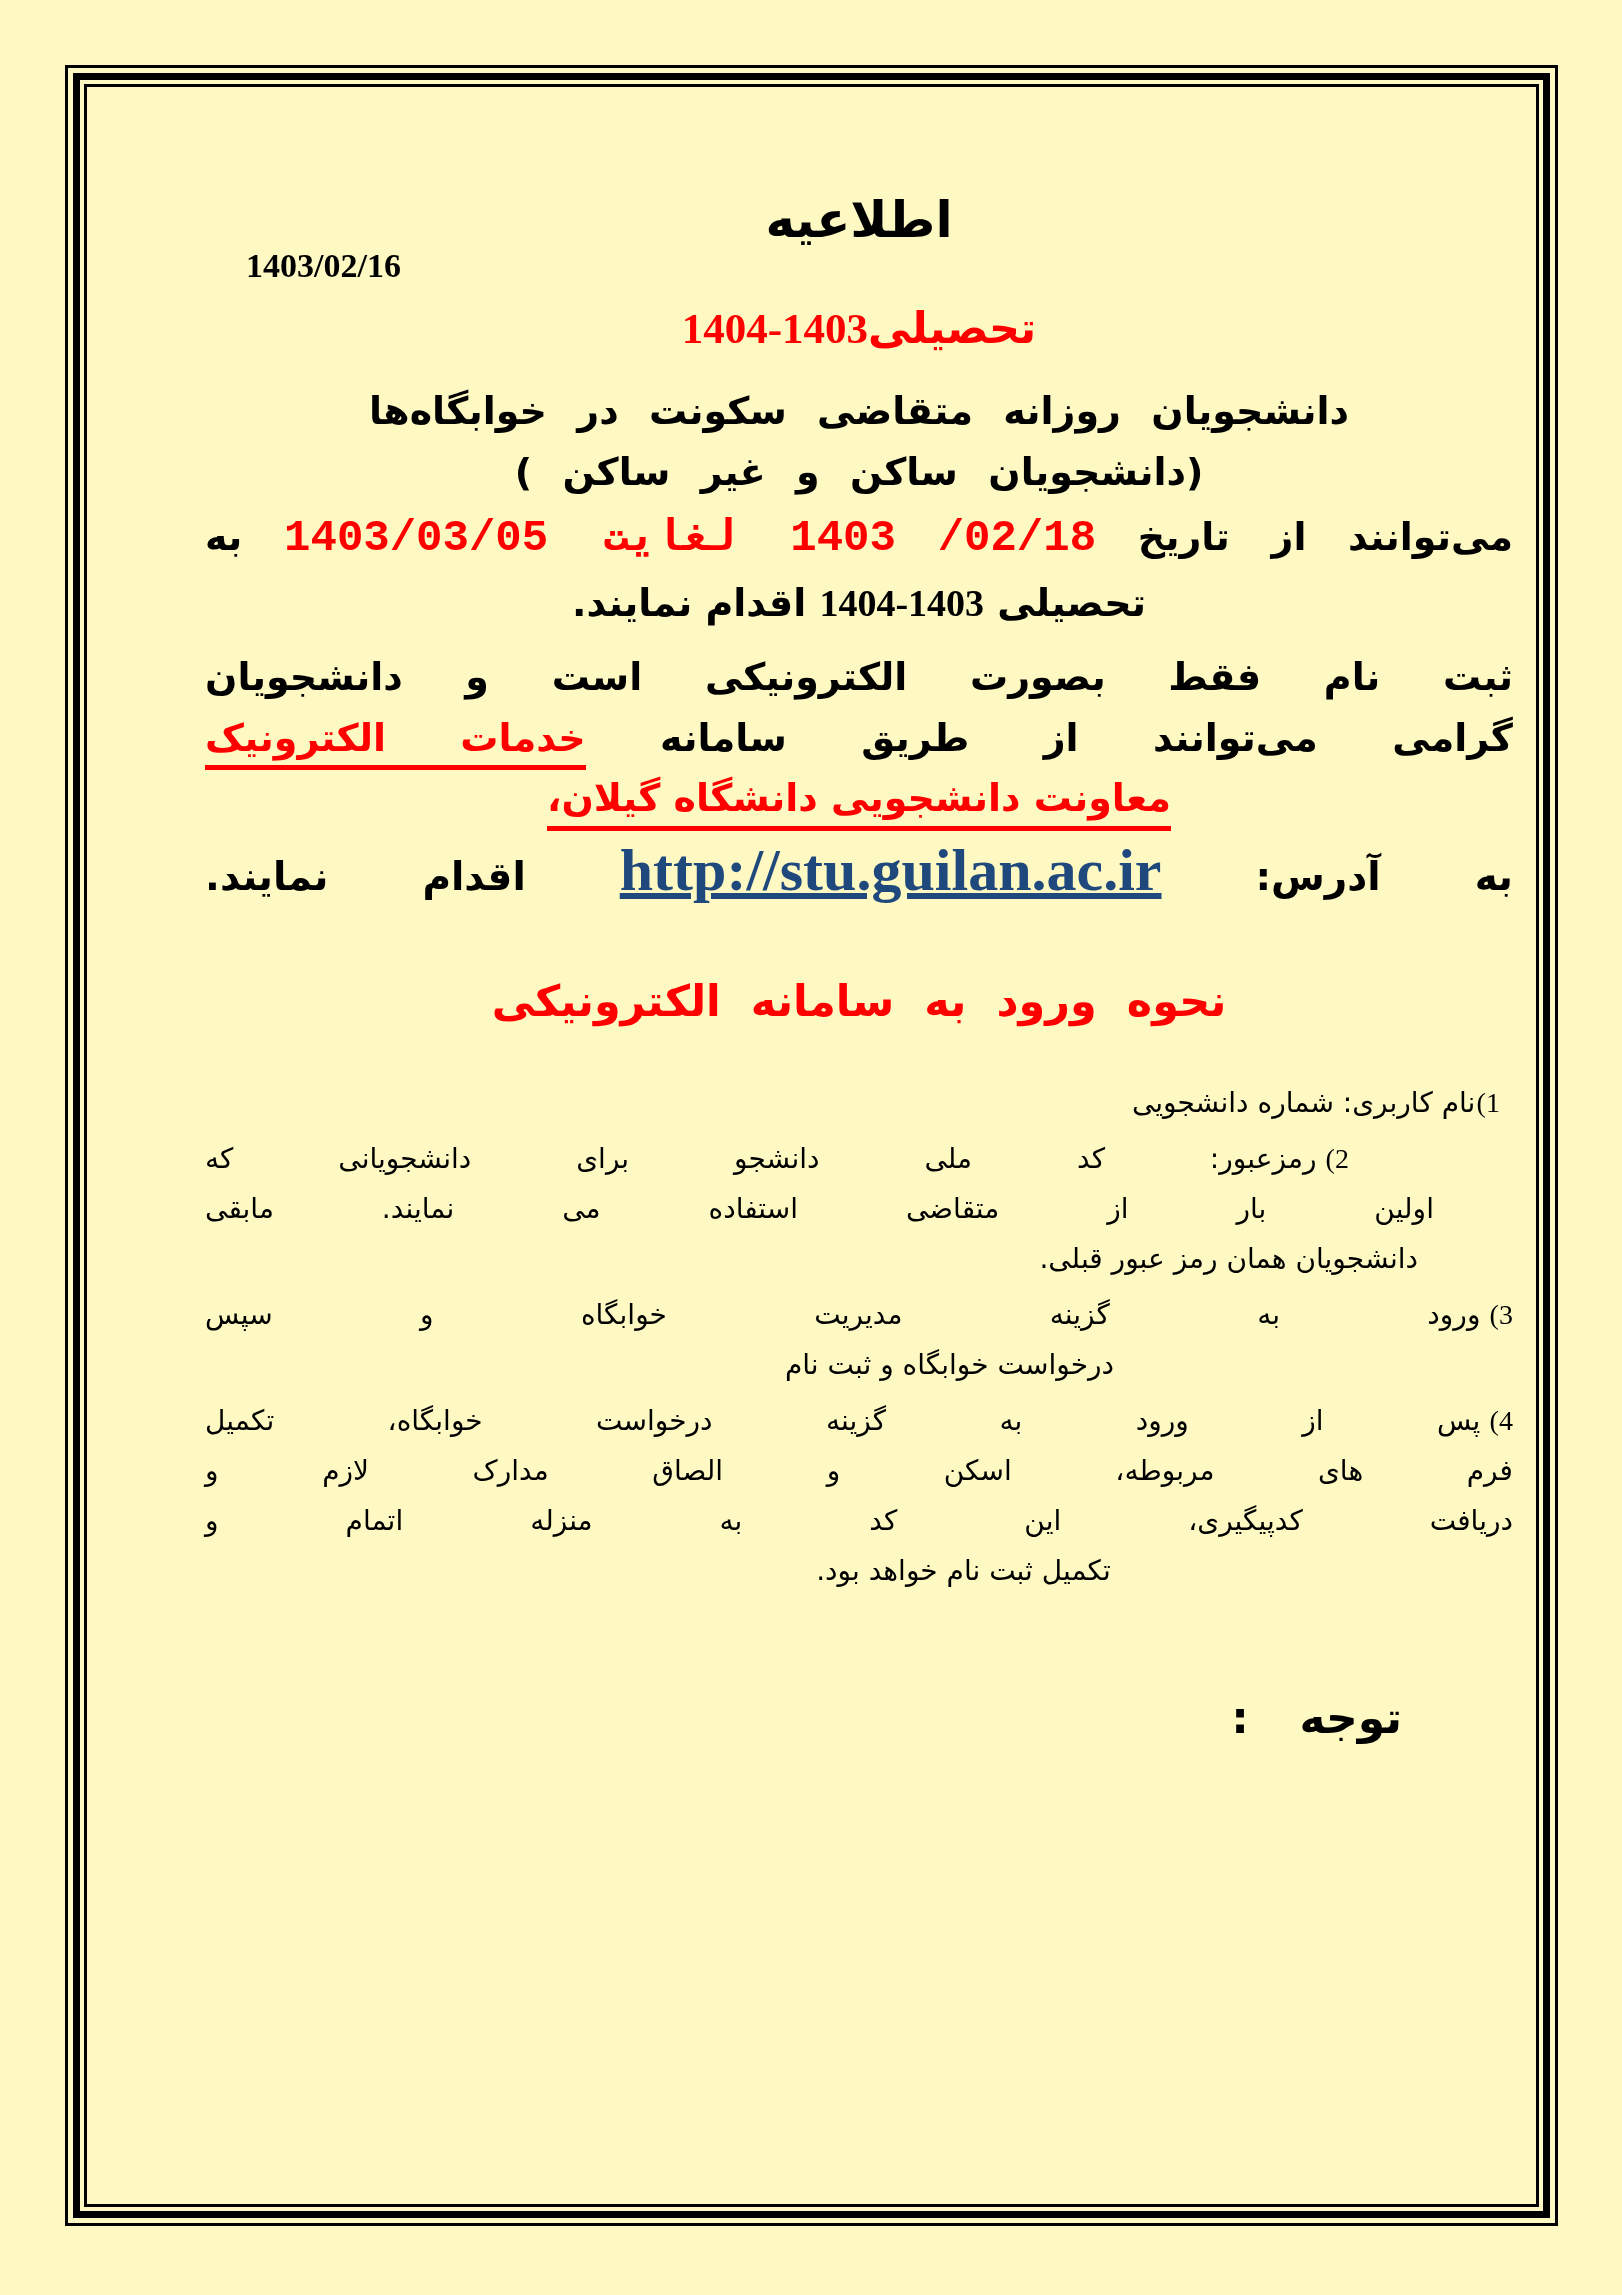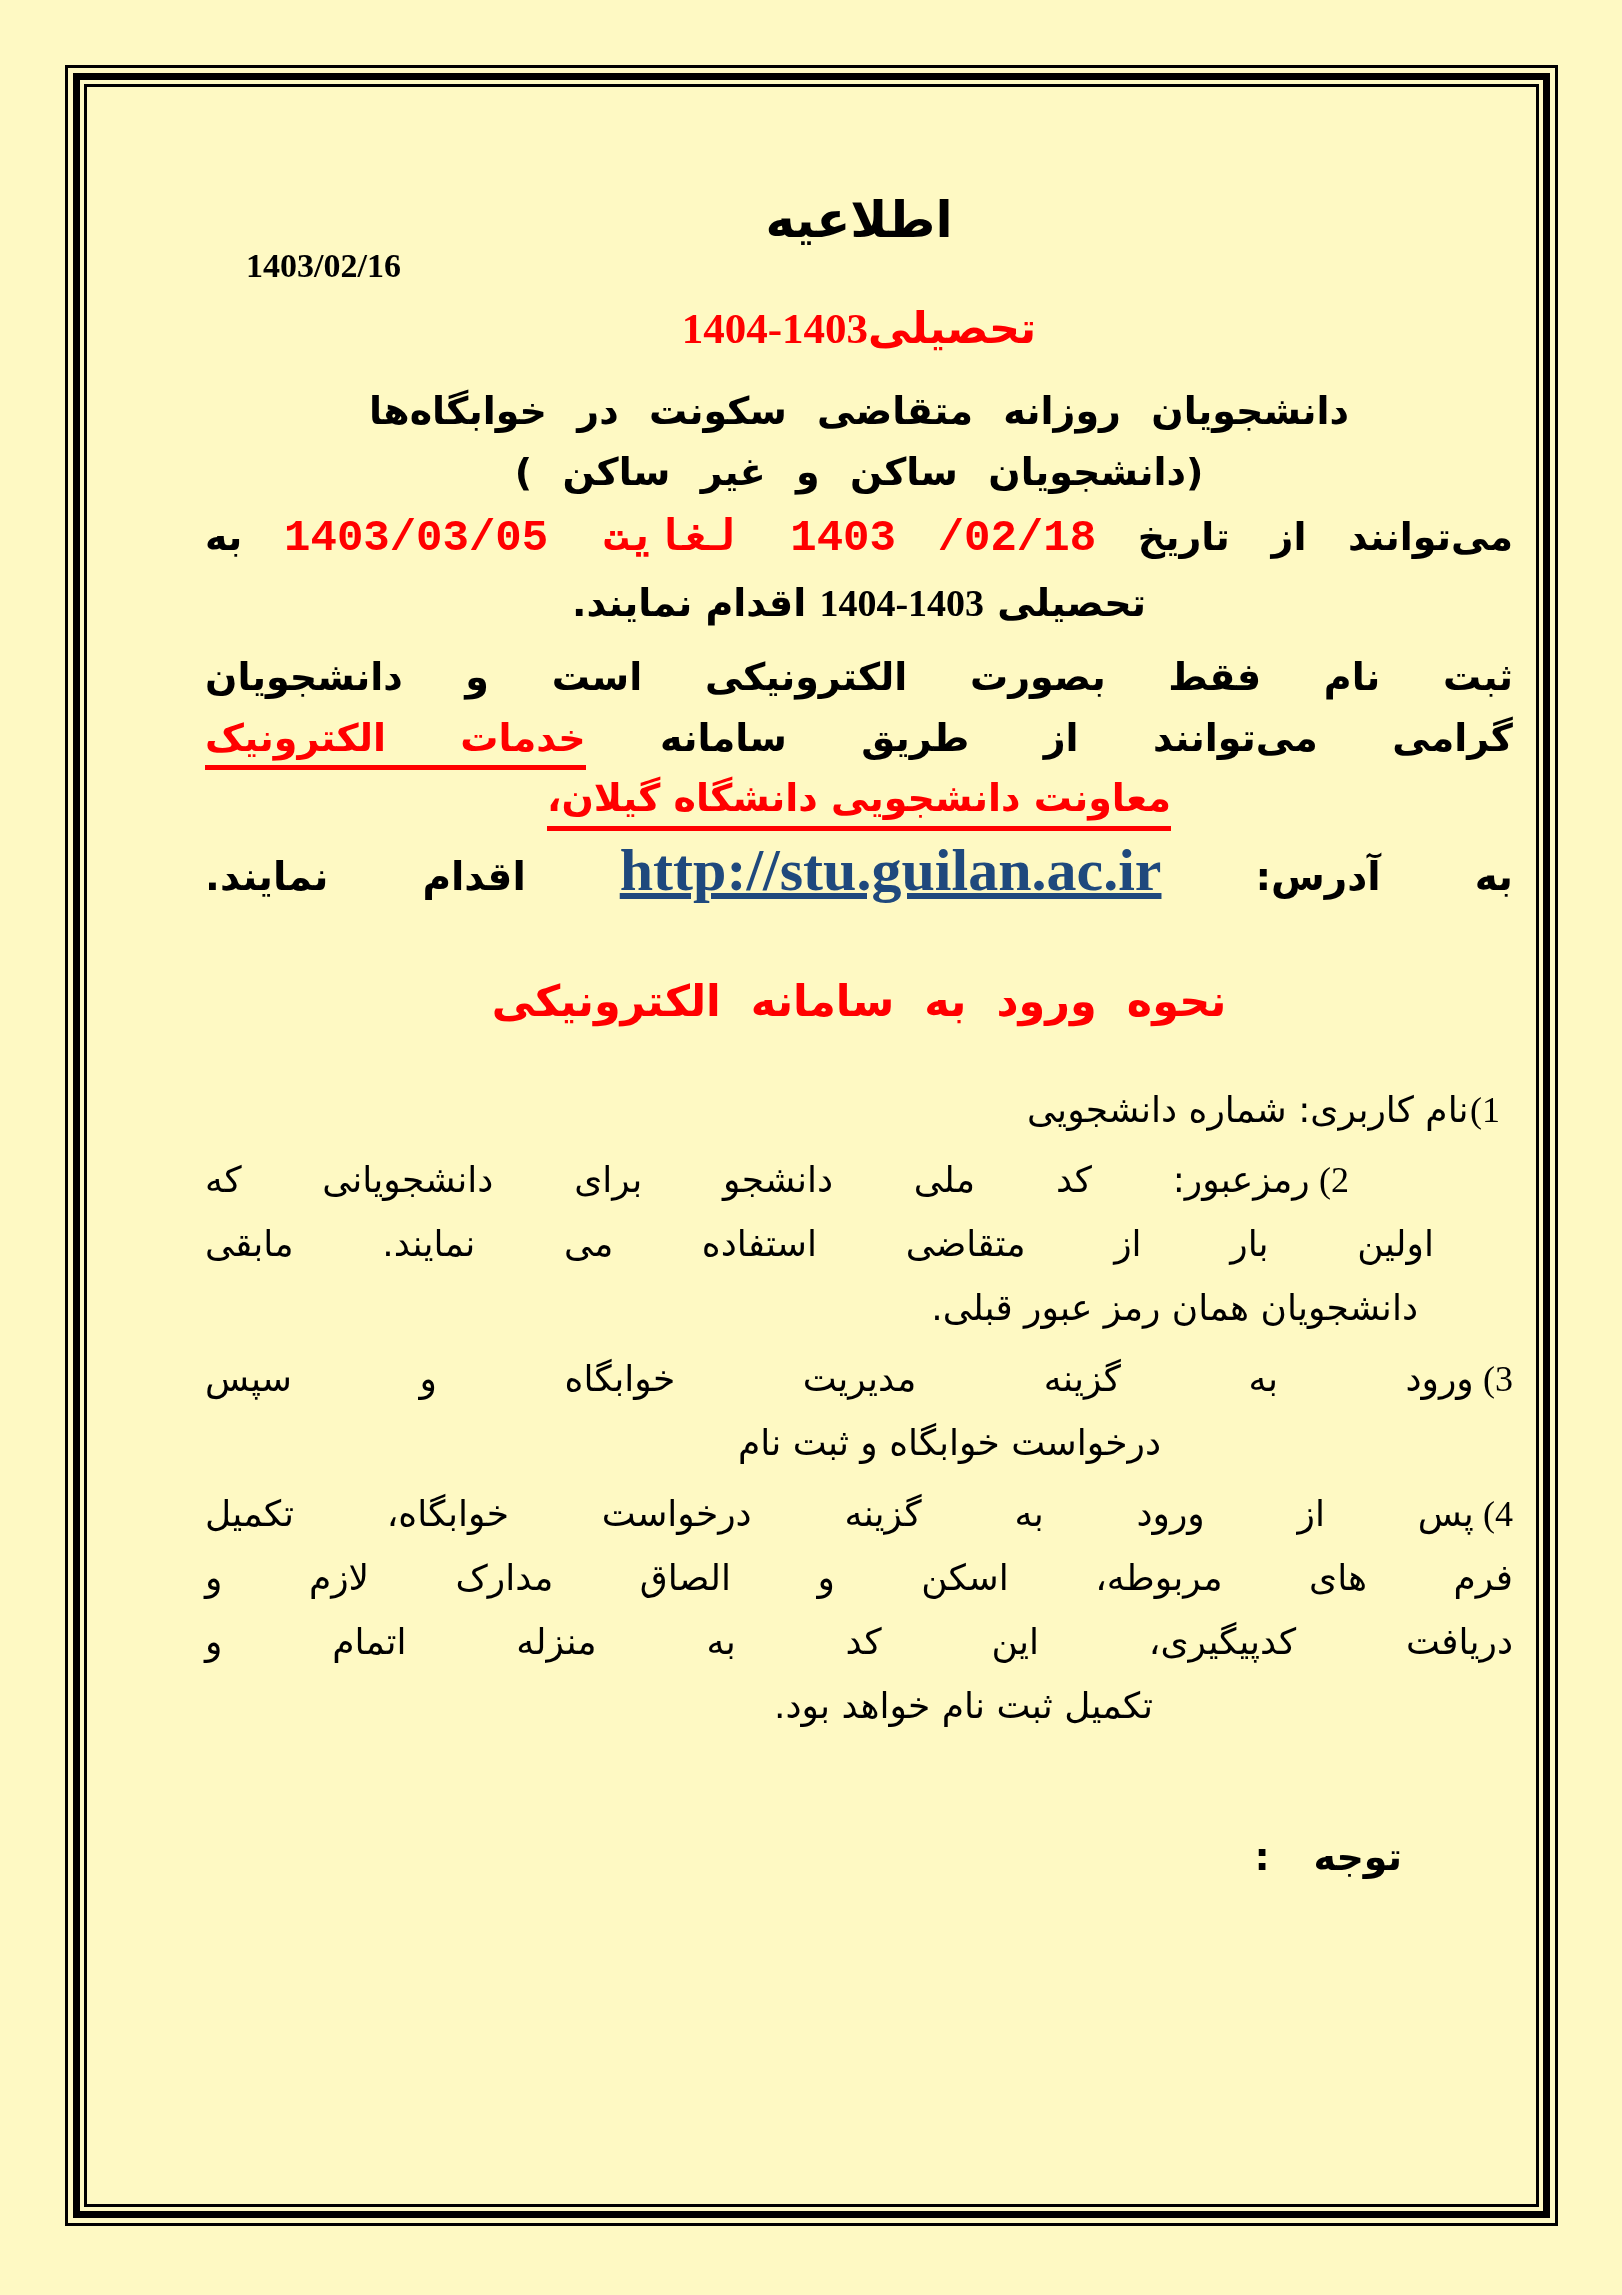--- a/index.html
+++ b/index.html
@@ -33,32 +33,32 @@
   .sn{font-family:"Liberation Serif","DejaVu Serif",serif;}
 
   .p2{margin-top:13px;}
   .addr{margin-top:6.5px;font-size:39px;font-weight:700;}
   .url{font-family:"Liberation Serif","DejaVu Serif",serif;font-size:60px;font-weight:700;
        color:#1F497D;direction:ltr;unicode-bidi:isolate;text-decoration:underline;}
 
   .sec-h{margin-top:55px;font-size:43px;font-weight:700;color:#FF0000;
          text-align:center;line-height:1.95;word-spacing:0.35em;}
 
-  .items{margin-top:34px;font-size:36px;font-weight:400;line-height:1.78;}
+  .items{margin-top:34px;font-size:28px;font-weight:400;line-height:1.78;}
   .item{margin-top:6.5px;}
   .num{font-family:"Liberation Serif","DejaVu Serif",serif;font-weight:400;margin-left:9.2px;}
   .num.tight{margin-left:1.3px;}
   .pr120{padding-right:79px;}
   .pr145{padding-right:95px;}
   .pr250{padding-right:164px;}
   .pr20{padding-right:13px;}
   .pl276{padding-left:181px;}
   .pl320{padding-left:209px;}
 
-  .note{margin-top:97px;font-size:38px;font-weight:700;text-align:right;
+  .note{margin-top:97px;font-size:44px;font-weight:700;text-align:right;
         padding-right:111px;word-spacing:0.8em;}
 </style>
 </head>
 <body>
 
 <div class="page">
   <div class="frame-outer">
     <div class="frame-mid">
       <div class="frame-inner">
 

